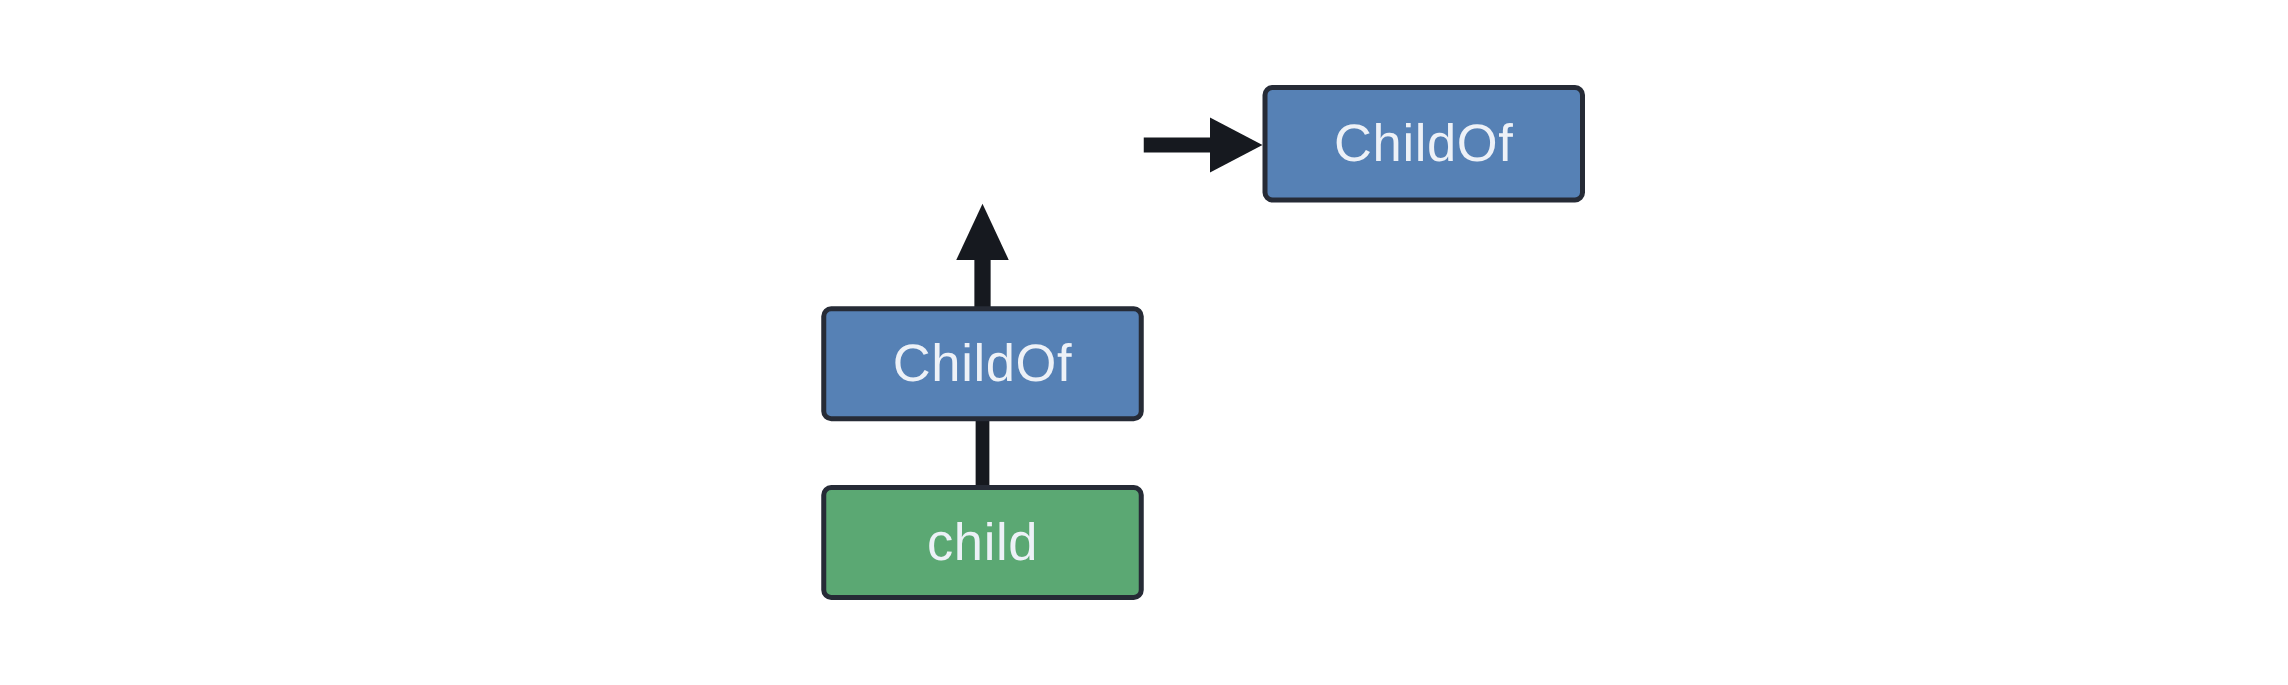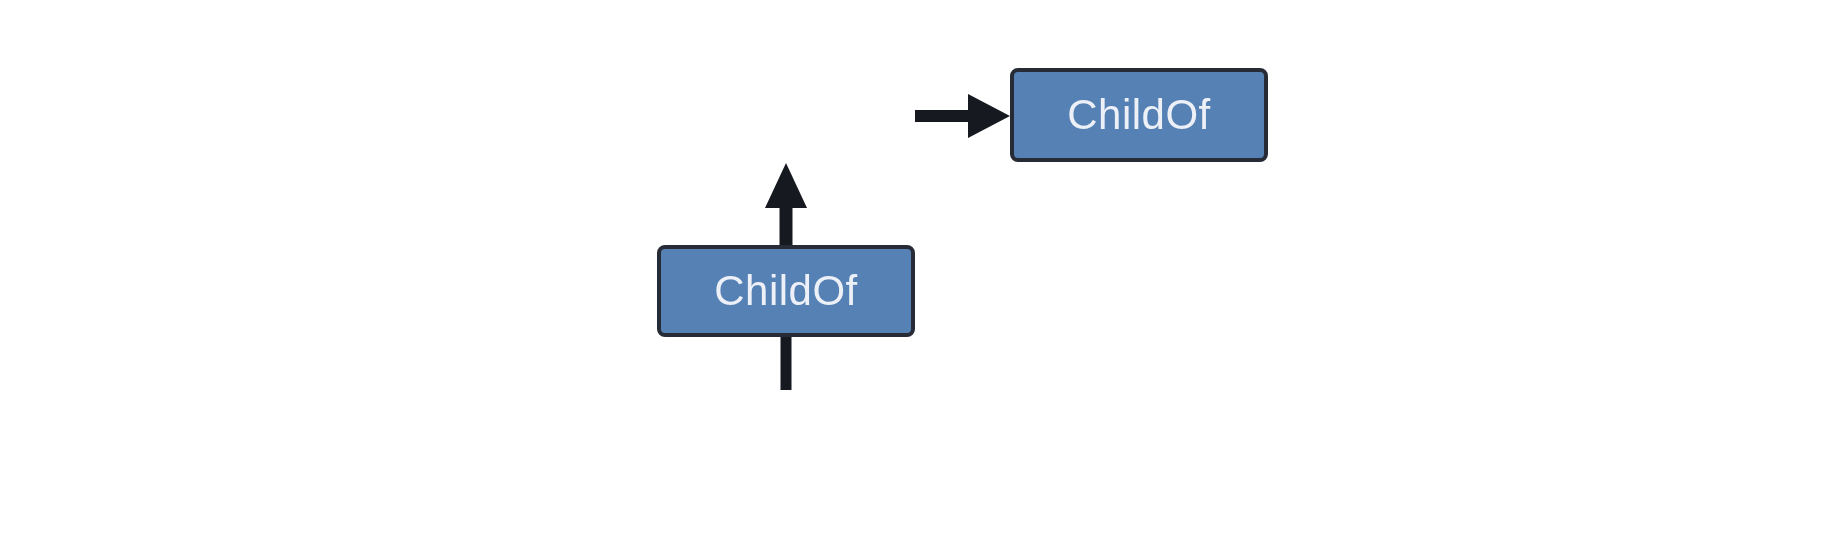--- a/index.html
+++ b/index.html
@@ -71,14 +71,17 @@
 
 
   <div class="node component" style="left:1010px; top:68px; width:258px; height:94px;">
     <span class="node-label">ChildOf</span>
   </div>
 
   <div class="node component" style="left:657px; top:245px; width:258px; height:92px;">
     <span class="node-label">ChildOf</span>
   </div>
 
+  <div class="node entity" style="left:657px; top:388px; width:258px; height:92px;">
+    <span class="node-label">child</span>
+  </div>
 
 </div>
 
 </body></html>

